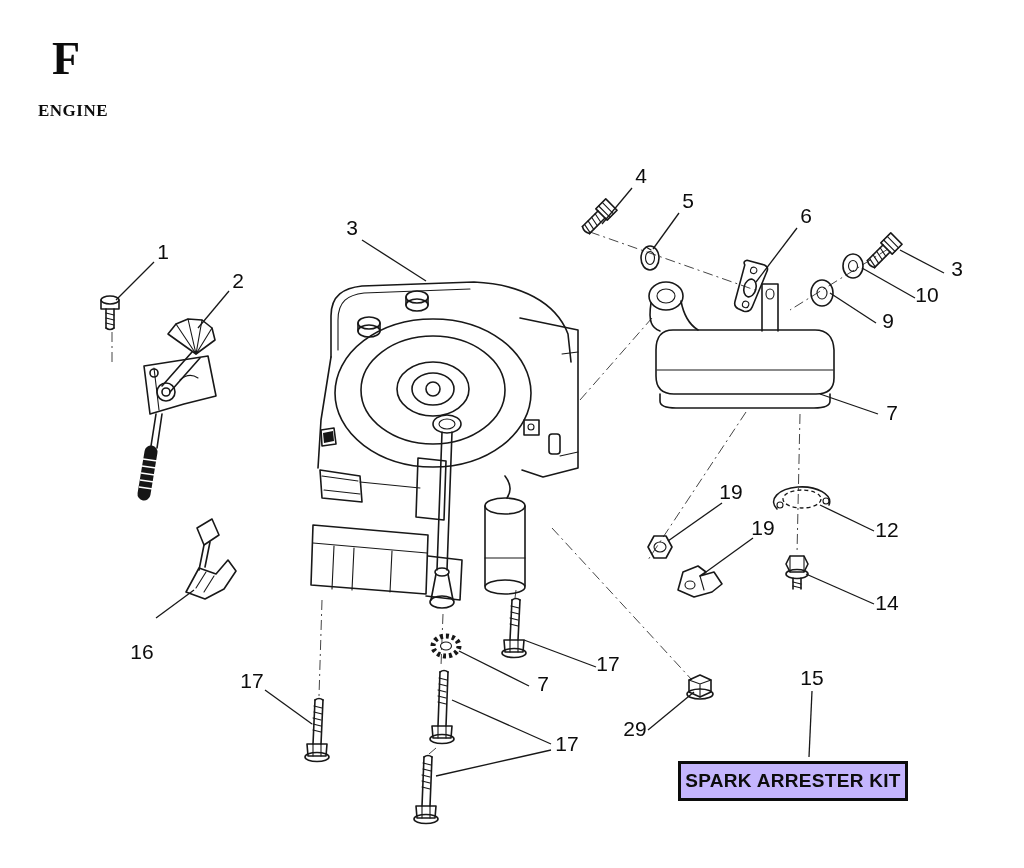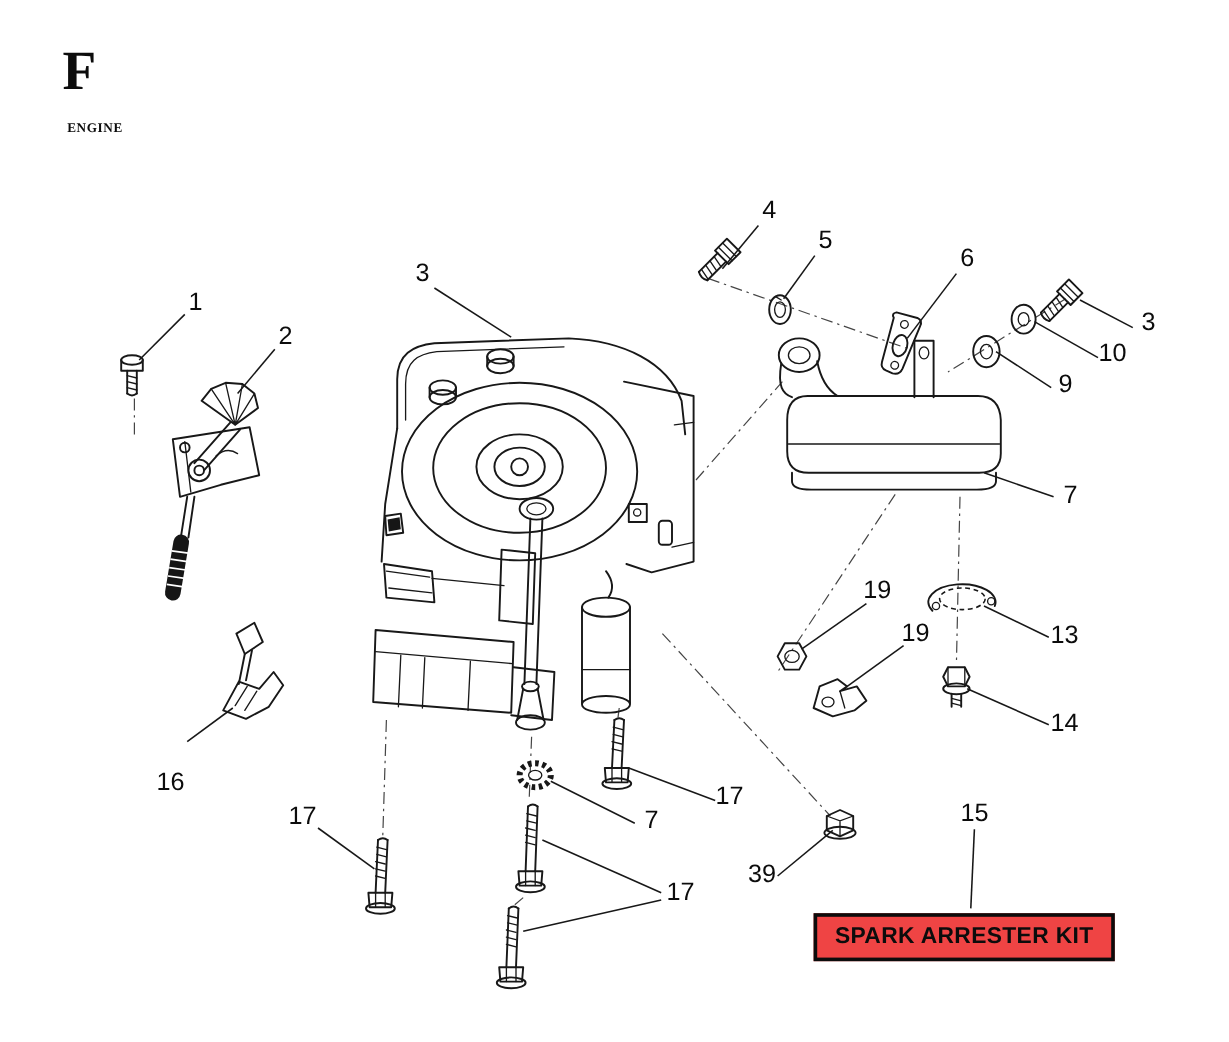--- a/index.html
+++ b/index.html
@@ -5,31 +5,31 @@
   * { margin:0; padding:0; box-sizing:border-box; }
   html,body { width:1024px; height:868px; background:#ffffff; overflow:hidden; }
   body { font-family:"Liberation Sans", sans-serif; position:relative; color:#0c0c0c; }
   .stage { position:absolute; inset:0; width:1024px; height:868px; }
 
   .section-letter {
     position:absolute; left:52px; top:36px;
     font-family:"Liberation Serif", serif; font-weight:700; font-size:46px; line-height:1;
   }
   .section-title {
-    position:absolute; left:56px; top:101px;
-    font-family:"Liberation Serif", serif; font-weight:700; font-size:11px; letter-spacing:.5px;
+    position:absolute; left:38px; top:101px;
+    font-family:"Liberation Serif", serif; font-weight:700; font-size:17px; letter-spacing:.5px;
   }
   .callout {
     position:absolute; transform:translate(-50%,-50%);
     font-size:21px; font-weight:400; color:#0c0c0c; white-space:nowrap;
   }
   .kit-box {
-    position:absolute; left:678px; top:761px; width:251px; height:40px;
+    position:absolute; left:678px; top:761px; width:230px; height:40px;
     border:3px solid #0c0c0c; display:flex; align-items:center; justify-content:center;
-    font-weight:700; font-size:19px; letter-spacing:.3px; background:#ef4444;
+    font-weight:700; font-size:19px; letter-spacing:.3px; background:#c4b5fd;
   }
 
   svg .ln     { fill:none; stroke:#181818; stroke-width:1.6; stroke-linecap:round; stroke-linejoin:round; }
   svg .thin   { fill:none; stroke:#181818; stroke-width:1.1; stroke-linecap:round; }
   svg .leader { fill:none; stroke:#181818; stroke-width:1.3; }
   svg .axis   { fill:none; stroke:#454545; stroke-width:1; stroke-dasharray:10 4 2 4; }
   svg .fillb  { fill:#161616; stroke:none; }
   svg .teeth  { fill:none; stroke:#181818; stroke-width:5; stroke-dasharray:3 3; }
   svg .scallop{ fill:none; stroke:#181818; stroke-width:1.3; stroke-dasharray:4 3; }
 </style>
@@ -277,29 +277,29 @@
   <div class="callout" style="left:163px;top:252px">1</div>
   <div class="callout" style="left:238px;top:281px">2</div>
   <div class="callout" style="left:352px;top:228px">3</div>
   <div class="callout" style="left:641px;top:176px">4</div>
   <div class="callout" style="left:688px;top:201px">5</div>
   <div class="callout" style="left:806px;top:216px">6</div>
   <div class="callout" style="left:957px;top:269px">3</div>
   <div class="callout" style="left:927px;top:295px">10</div>
   <div class="callout" style="left:888px;top:321px">9</div>
   <div class="callout" style="left:892px;top:413px">7</div>
-  <div class="callout" style="left:887px;top:530px">13</div>
+  <div class="callout" style="left:887px;top:530px">12</div>
   <div class="callout" style="left:887px;top:603px">14</div>
   <div class="callout" style="left:731px;top:492px">19</div>
   <div class="callout" style="left:763px;top:528px">19</div>
   <div class="callout" style="left:142px;top:652px">16</div>
   <div class="callout" style="left:252px;top:681px">17</div>
   <div class="callout" style="left:543px;top:684px">7</div>
   <div class="callout" style="left:608px;top:664px">17</div>
   <div class="callout" style="left:567px;top:744px">17</div>
-  <div class="callout" style="left:635px;top:729px">39</div>
+  <div class="callout" style="left:635px;top:729px">29</div>
   <div class="callout" style="left:812px;top:678px">15</div>
 
   <div class="kit-box">
     <span>SPARK ARRESTER KIT</span>
   </div>
 
 </div>
 
 </body></html>

